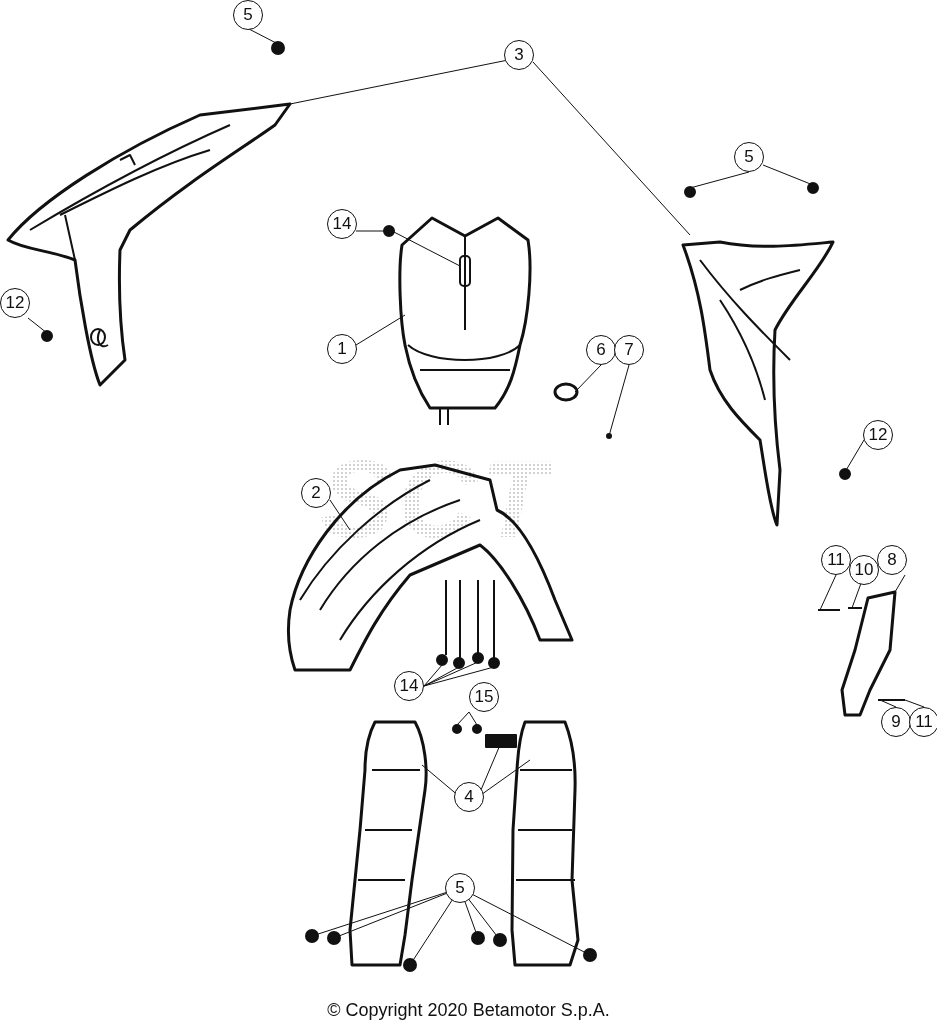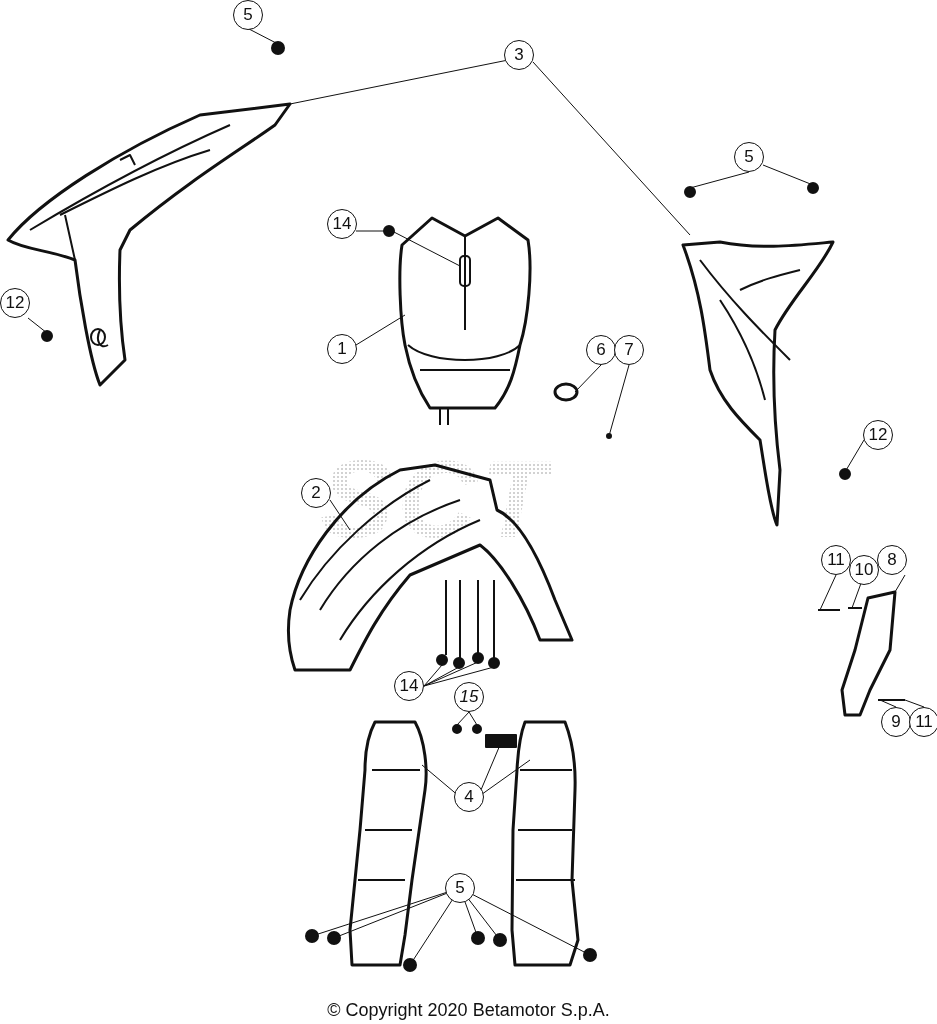--- a/index.html
+++ b/index.html
@@ -165,18 +165,18 @@
     </div>
   <div class="callout" style="left:863px;top:420px;">
       <span>12</span>
     </div>
   <div class="callout" style="left:327px;top:209px;">
       <span>14</span>
     </div>
   <div class="callout" style="left:394px;top:671px;">
       <span>14</span>
     </div>
-  <div class="callout" style="left:454px;top:682px;font-style:italic;">
+  <div class="callout" style="left:469px;top:682px;">
       <span>15</span>
     </div>
 
   <div class="copyright">© Copyright 2020 Betamotor S.p.A.</div>
 </div>
 
 </body></html>

